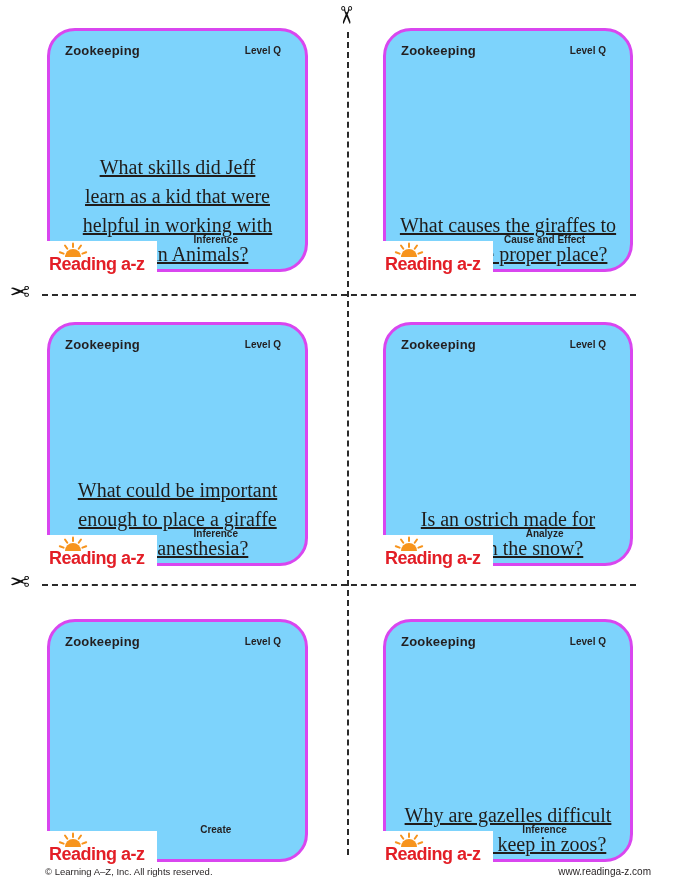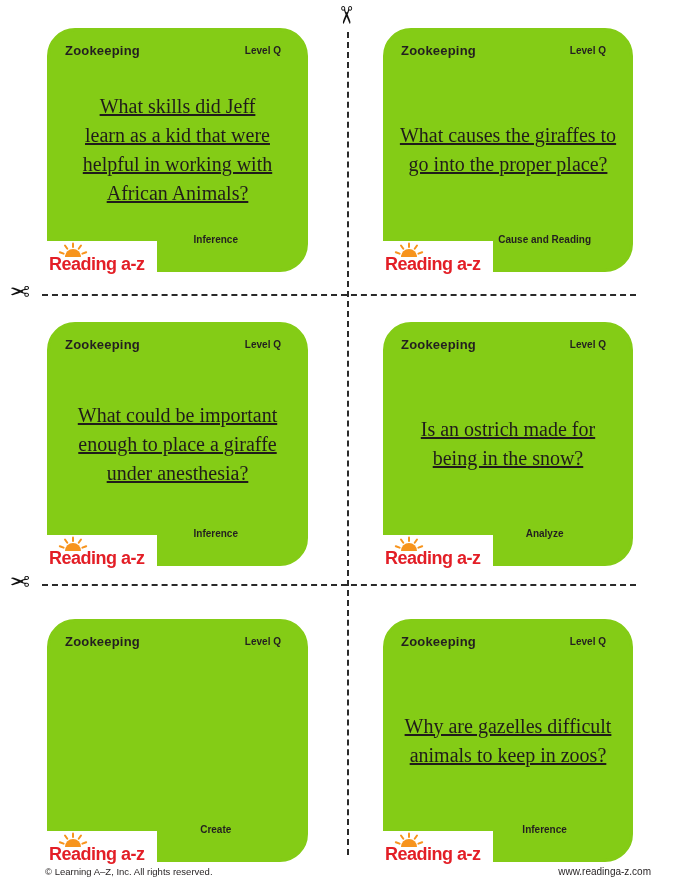--- a/index.html
+++ b/index.html
@@ -1,22 +1,22 @@
 <!DOCTYPE html>
 <html><head>
 <meta charset="utf-8">
 <style>
   html,body { margin:0; padding:0; background:#ffffff; }
   .page {
     position:relative; width:674px; height:888px; background:#ffffff;
     font-family:"Liberation Sans", sans-serif; color:#231f20; overflow:hidden;
   }
   .card {
-    position:absolute; background:#84cc16; border:3px solid #84cc16; border-radius:28px;
-    box-sizing:border-box; display:flex; align-items:center; justify-content:center;
+    position:absolute; background:#7dd3fc; border:3px solid #d946ef; border-radius:28px;
+    box-sizing:border-box; display:flex; align-items:flex-end; justify-content:center;
   }
   .card-title {
     position:absolute; top:12px; left:15px;
     font-weight:bold; font-size:13px; letter-spacing:.2px; color:#231f20;
   }
   .card-level {
     position:absolute; top:14px; right:24px;
     font-weight:bold; font-size:10px; color:#231f20;
   }
   .card-question {
@@ -94,21 +94,21 @@
       </svg>
       <span class="logo-text">Reading a-z</span>
     </div>
   </div>
 
   <div class="card c2">
     <div class="card-title">Zookeeping</div>
     <div class="card-level">Level Q</div>
     <div class="card-question">What causes the giraffes to
 go into the proper place?</div>
-    <div class="card-category">Cause and Reading</div>
+    <div class="card-category">Cause and Effect</div>
     <div class="logo">
       <svg class="logo-sun" width="30" height="16" viewBox="0 0 30 16">
         <path d="M7 15 A 8 8 0 0 1 23 15 Z" fill="#f7941d"></path>
         <g stroke="#f7941d" stroke-width="2" stroke-linecap="round">
           <line x1="5.6" y1="11.6" x2="1.8" y2="10.2"></line>
           <line x1="9.3" y1="6.8" x2="7" y2="3.5"></line>
           <line x1="15" y1="5" x2="15" y2="1.5"></line>
           <line x1="20.7" y1="6.8" x2="23" y2="3.5"></line>
           <line x1="24.4" y1="11.6" x2="28.2" y2="10.2"></line>
         </g>

